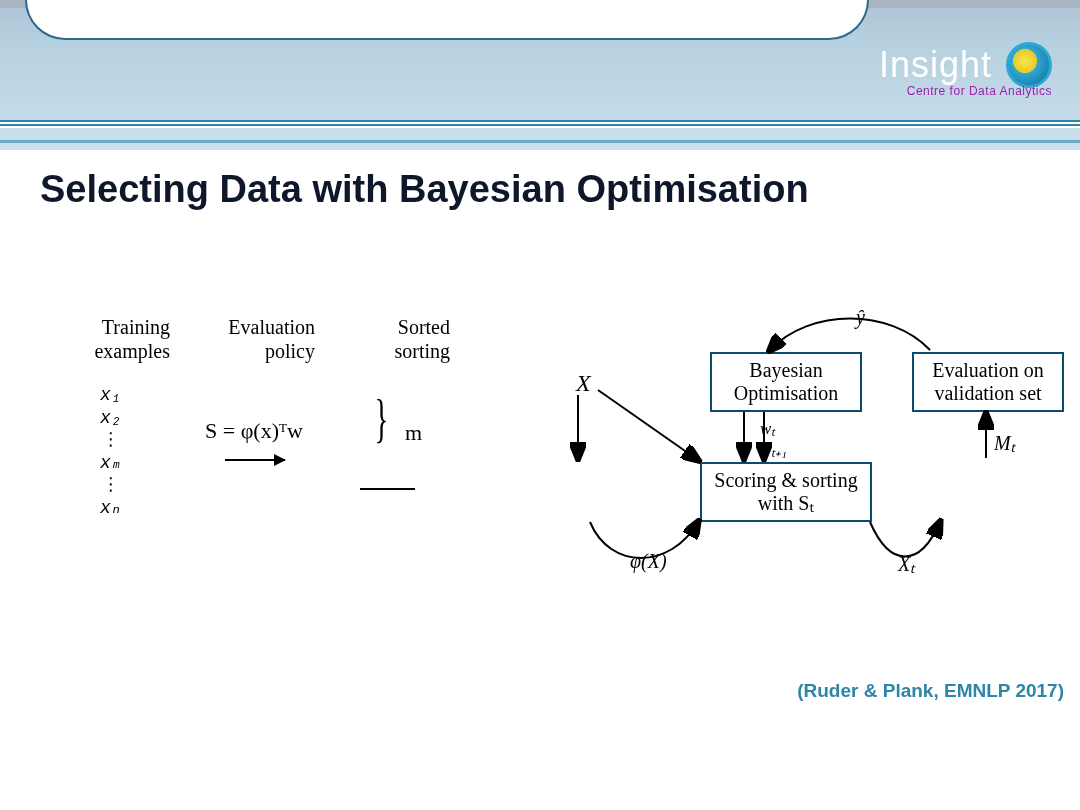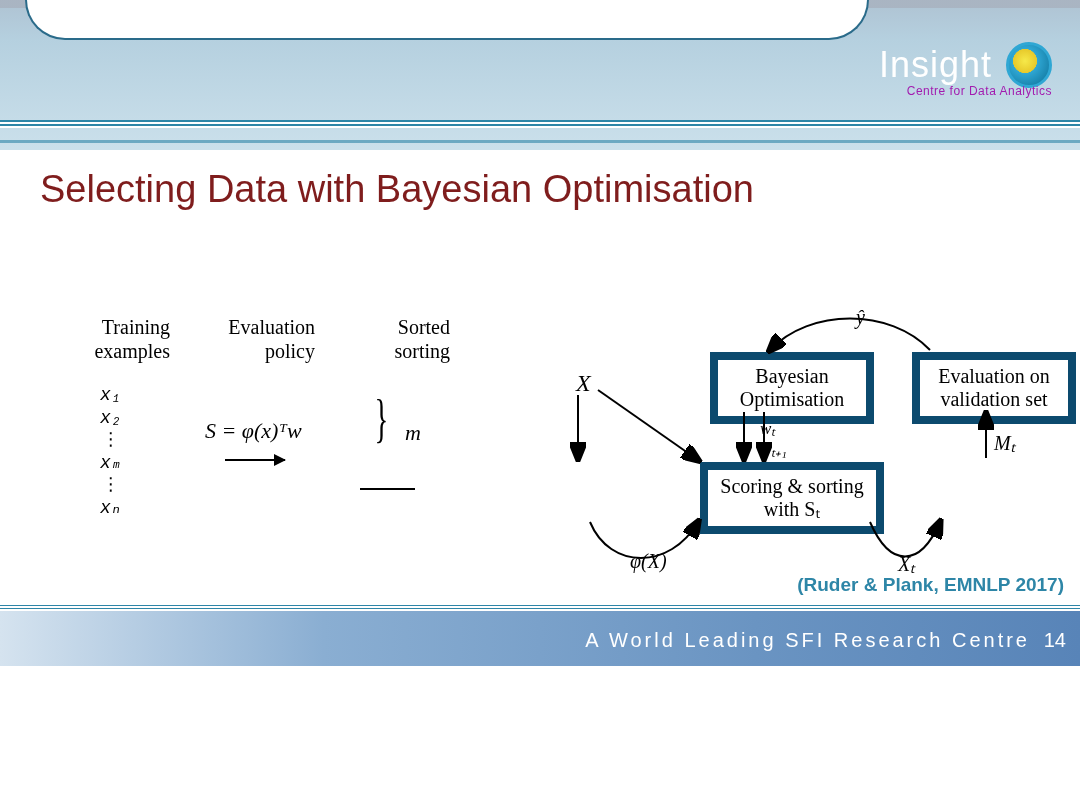--- a/index.html
+++ b/index.html
@@ -1,45 +1,45 @@
 <!DOCTYPE html>
 <html><head>
 <meta charset="utf-8">
 <style>
 html,body{margin:0;padding:0;width:1080px;height:810px;overflow:hidden;font-family:"Segoe UI",Arial,sans-serif;background:#fff}
-.slide{position:relative;width:1080px;height:666px}
+.slide{position:relative;width:1080px;height:772px}
 
 
 .topband{position:absolute;left:0;top:0;width:1080px;height:150px;background:linear-gradient(180deg,#0a2b52 0,#0a2b52 8px,#1d5a87 8px,#2c79a4 40px,#6aa7c6 150px);opacity:.35}
 .topcurve{position:absolute;left:25px;top:0;width:840px;height:38px;background:#fff;border:2px solid #2a6b8a;border-top:none;border-bottom-left-radius:40px;border-bottom-right-radius:40px}
 .header-stripe{position:absolute;left:0;top:120px;width:1080px;height:8px;background:repeating-linear-gradient(180deg,#2e86a7 0,#2e86a7 2px,#fff 2px,#fff 4px)}
 .header-stripe2{position:absolute;left:0;top:140px;width:1080px;height:3px;background:#2e86a7;opacity:.6}
 
 
 .logo{position:absolute;right:28px;top:42px;text-align:right;color:#fff}
 .logo .mark{display:inline-block;width:40px;height:40px;border-radius:50%;background:radial-gradient(circle at 40% 40%,#f6e94a 0,#e7c92a 35%,#2fa7d4 36%,#0c6e94 100%);border:3px solid #2fa7d4;vertical-align:middle;margin-left:6px}
 .logo .word{font-size:36px;font-weight:300;color:#fff;letter-spacing:1px}
 .logo .sub{font-size:12px;color:#a21caf;display:block;margin-top:-4px;letter-spacing:.5px}
 .logo .row{display:flex;align-items:center;justify-content:flex-end;gap:8px}
 
 
-.title{position:absolute;left:40px;top:168px;font-size:38px;font-weight:400;color:#7f1d1d}
+.title{position:absolute;left:40px;top:168px;font-size:38px;font-weight:700;color:#0f172a}
 
 
 .coltxt{position:absolute;font-family:"Times New Roman",serif;font-size:20px;text-align:right;line-height:1.2}
 .xcol{position:absolute;font-family:Liberation Mono, monospace;font-style:italic;font-size:18px;text-align:left;line-height:1.25}
-.formula{font-family:"Times New Roman",serif;font-style:italic;font-size:22px}
+.formula{font-family:"Times New Roman",serif;font-size:22px}
 .arrow-r{display:inline-block;width:60px;height:2px;background:#000;position:relative;vertical-align:middle}
 .arrow-r:after{content:"";position:absolute;right:-1px;top:-5px;border-left:12px solid #000;border-top:6px solid transparent;border-bottom:6px solid transparent}
 
 .brace{font-family:"Times New Roman",serif;font-size:48px;transform:scaleX(.6) scaleY(1.1)}
 .underline{width:55px;height:2px;background:#000}
 
 
-.dbox{position:absolute;border:8px solid #0c4a6e;background:#fff;font-family:"Times New Roman",serif;font-size:20px;text-align:center;display:flex;align-items:center;justify-content:center;line-height:1.15}
+.dbox{position:absolute;border:2px solid #0c4a6e;background:#fff;font-family:"Times New Roman",serif;font-size:20px;text-align:center;display:flex;align-items:center;justify-content:center;line-height:1.15}
 .dlab{position:absolute;font-family:"Times New Roman",serif;font-style:italic;font-size:20px}
 
 
 .footer{position:absolute;left:0;bottom:0;width:1080px;height:55px;background:linear-gradient(90deg,#d5e3ef 0,#8aaed2 30%,#6a94c2 70%,#5884b8 100%)}
 .footer:before{content:"";position:absolute;left:0;right:0;top:-6px;height:6px;background:repeating-linear-gradient(180deg,#2e86a7 0,#2e86a7 1px,transparent 1px,transparent 3px)}
 .foot-text{position:absolute;right:50px;bottom:14px;color:#fff;font-size:20px;letter-spacing:3px;font-weight:300}
 .pagen{position:absolute;right:14px;bottom:14px;color:#fff;font-size:20px}
 
 .cite{position:absolute;right:16px;bottom:70px;color:#2e86a7;font-weight:700;font-size:19px}
 
@@ -120,18 +120,14 @@
 
     <path d="M350,222 C370,268 400,268 420,222" marker-end="url(#ah)"></path>
 
     <path d="M466,158 L466,114" marker-end="url(#ah)"></path>
 
     <path d="M410,50 C370,8 290,8 250,50" marker-end="url(#ah)"></path>
   </svg>
 
   <div class="cite">(Ruder &amp; Plank, EMNLP 2017)</div>
 
-  <div class="footer">
-    <div class="foot-text">A World Leading SFI Research Centre</div>
-    <div class="pagen">14</div>
-  </div>
 
 </div>
 
 </body></html>

